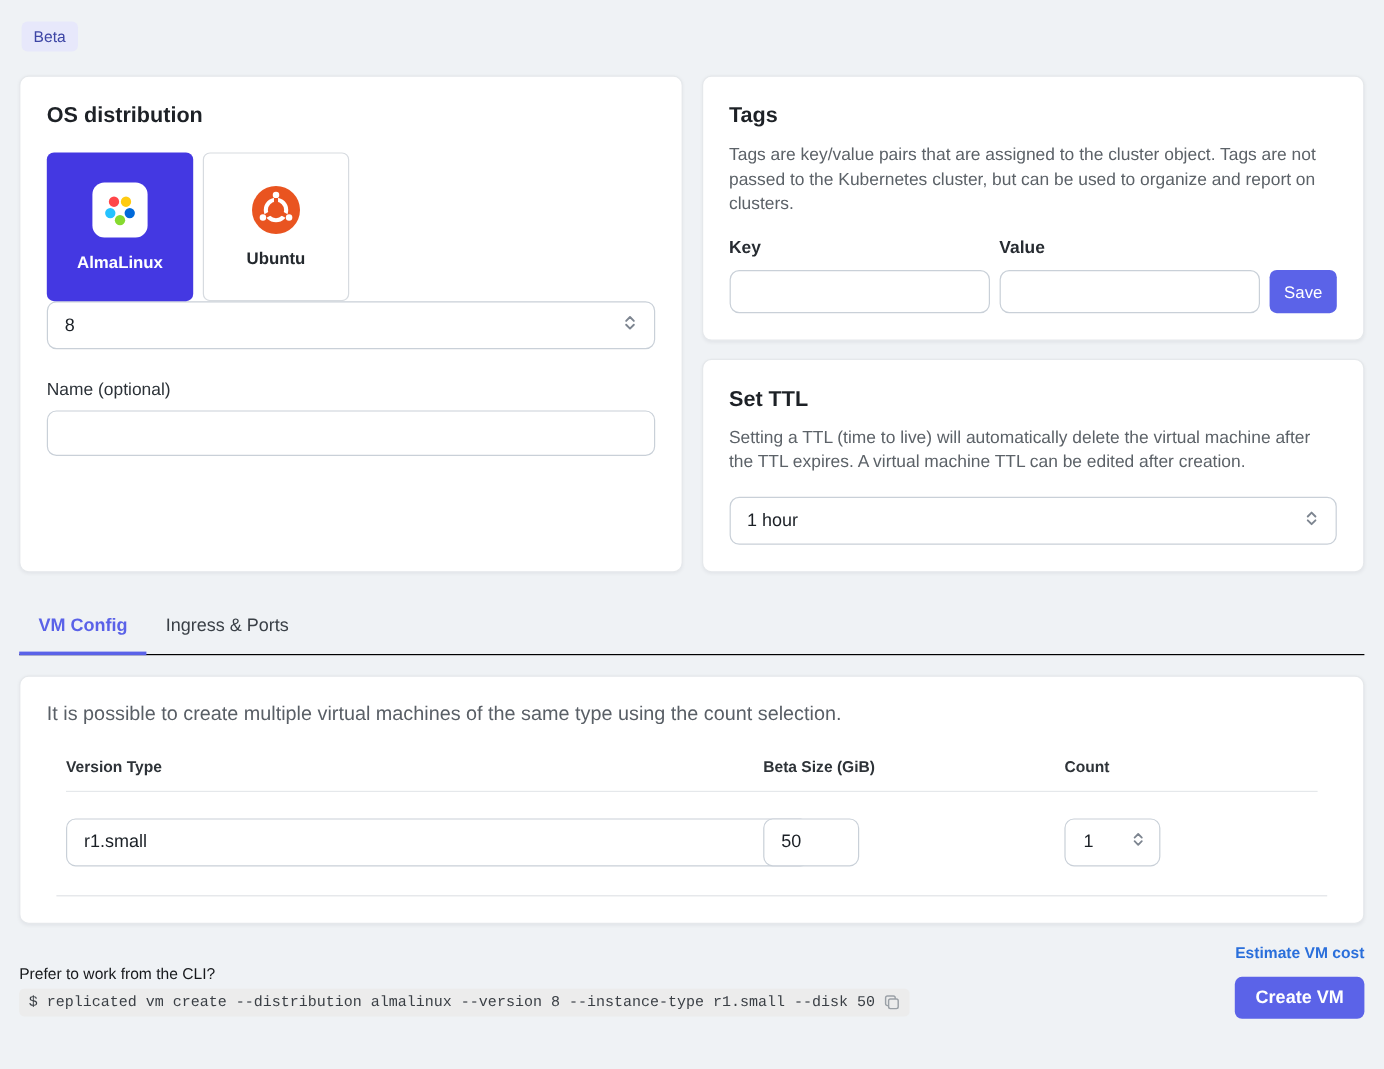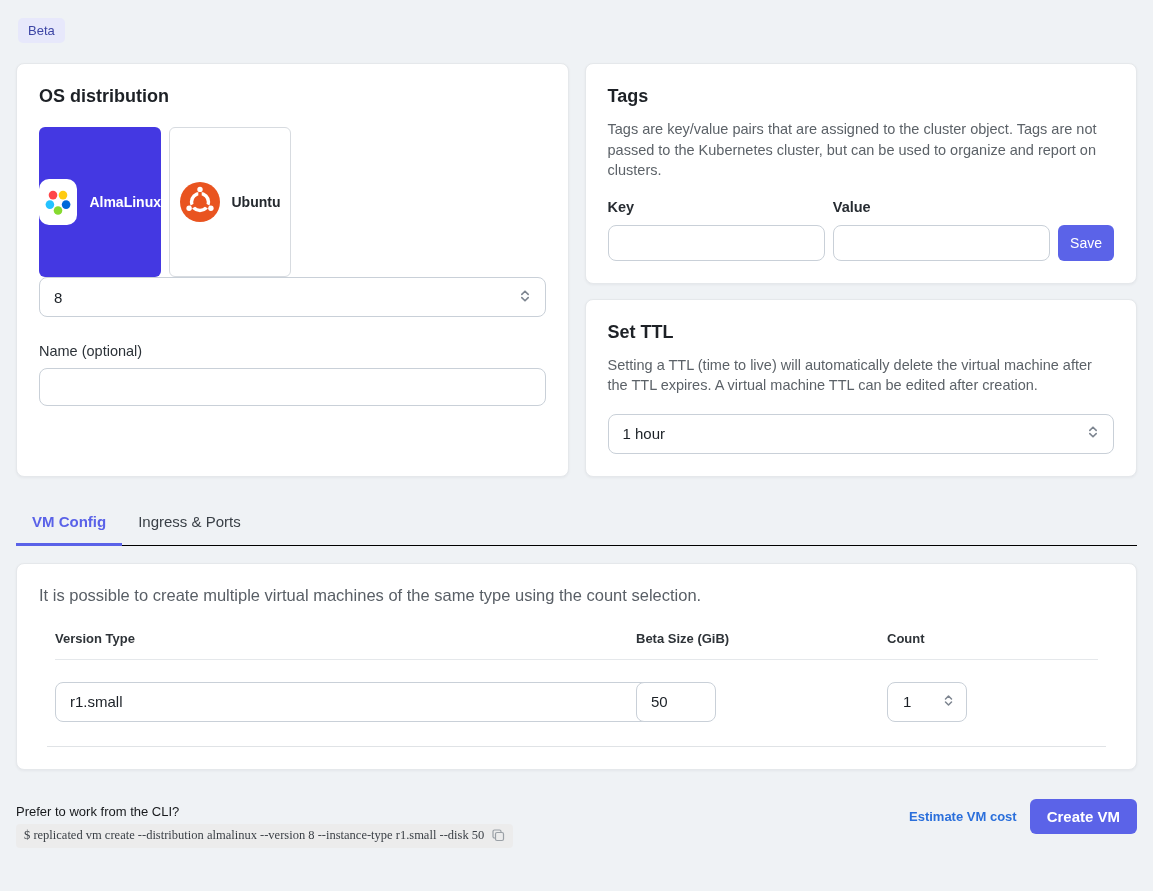--- a/index.html
+++ b/index.html
@@ -19,21 +19,21 @@
 
   
   .card { background:#fff; border:1px solid #e5e8eb; border-radius:8px; box-shadow:0 1px 3px rgba(16,24,40,.05); padding:22px; }
   .card-title { font-size:18px; font-weight:600; color:#1d2126; margin:0; }
   .top-grid { display:grid; grid-template-columns:1fr 1fr; gap:16px; align-items:stretch; }
   .right-col { display:flex; flex-direction:column; gap:15px; }
   .right-col .card:last-child { flex:1; }
 
   
   .tiles { display:flex; gap:8px; margin-top:20px; }
-  .tile { width:122px; height:150px; border-radius:6px; display:flex; flex-direction:row; align-items:center; justify-content:center; gap:12px; cursor:pointer; }
+  .tile { width:122px; height:124px; border-radius:6px; display:flex; flex-direction:column; align-items:center; justify-content:center; gap:12px; cursor:pointer; }
   .tile.selected { background:#4438e2; }
   .tile.unselected { background:#fff; border:1px solid #d7dbe0; }
   .tile-label { font-size:14px; font-weight:700; }
   .tile.selected .tile-label { color:#fff; }
   .tile.unselected .tile-label { color:#24292e; }
   .alma-box { width:46px; height:46px; background:#fff; border-radius:10px; display:flex; align-items:center; justify-content:center; }
 
   
   .field-label { display:block; font-size:14.5px; color:#2c3238; margin:26px 0 9px; }
   .select-box { height:40px; border:1px solid #c9d0d8; border-radius:8px; background:#fff; display:flex; align-items:center; justify-content:space-between; padding:0 12px 0 14px; font-size:15px; color:#1b2026; cursor:pointer; }
@@ -63,23 +63,23 @@
   .t-row { display:grid; grid-template-columns:581px 251px 1fr; align-items:center; padding:22px 0 24px; }
   .row-select { width:620px; }
   .disk-input { width:80px; height:40px; border:1px solid #c9d0d8; border-radius:8px; padding:0 0 0 14px; font-size:15px; color:#1b2026; font-family:"Liberation Sans",sans-serif; }
   .stepper { width:80px; height:40px; border:1px solid #c9d0d8; border-radius:8px; display:flex; align-items:center; justify-content:space-between; padding:0 10px 0 15px; font-size:15px; color:#1b2026; background:#fff; cursor:pointer; }
   .row-divider { border:none; border-top:1px solid #e0e3e6; margin:0 -8px; }
 
   
   .footer { display:flex; justify-content:space-between; margin-top:10px; }
   .f-left { margin-top:24px; }
   .cli-prompt { font-size:13px; color:#17191c; margin:0 0 5px; }
-  .code-block { display:inline-flex; align-items:center; gap:7px; background:#ececec; border-radius:4px; padding:4px 8px 5px; font-family:Liberation Serif, serif; font-size:12.5px; color:#3a3f45; }
+  .code-block { display:inline-flex; align-items:center; gap:7px; background:#ececec; border-radius:4px; padding:4px 8px 5px; font-family:Liberation Mono, monospace; font-size:12.5px; color:#3a3f45; }
   .copy-icon { cursor:pointer; display:inline-flex; }
-  .f-right { display:flex; flex-direction:row; align-items:center; gap:13px; padding-top:6px; }
+  .f-right { display:flex; flex-direction:column; align-items:flex-start; gap:13px; padding-top:6px; }
   .estimate-link { font-size:13px; font-weight:700; color:#2a6fdb; cursor:pointer; text-decoration:none; }
   .create-btn { background:#5b63e8; color:#fff; font-weight:700; font-size:15px; border:none; border-radius:6px; padding:9px 17px; cursor:pointer; font-family:"Liberation Sans",sans-serif; }
 </style>
 </head>
 <body>
 
 <div class="page">
 
   <div class="page-header">
     <span class="beta-badge">Beta</span>

